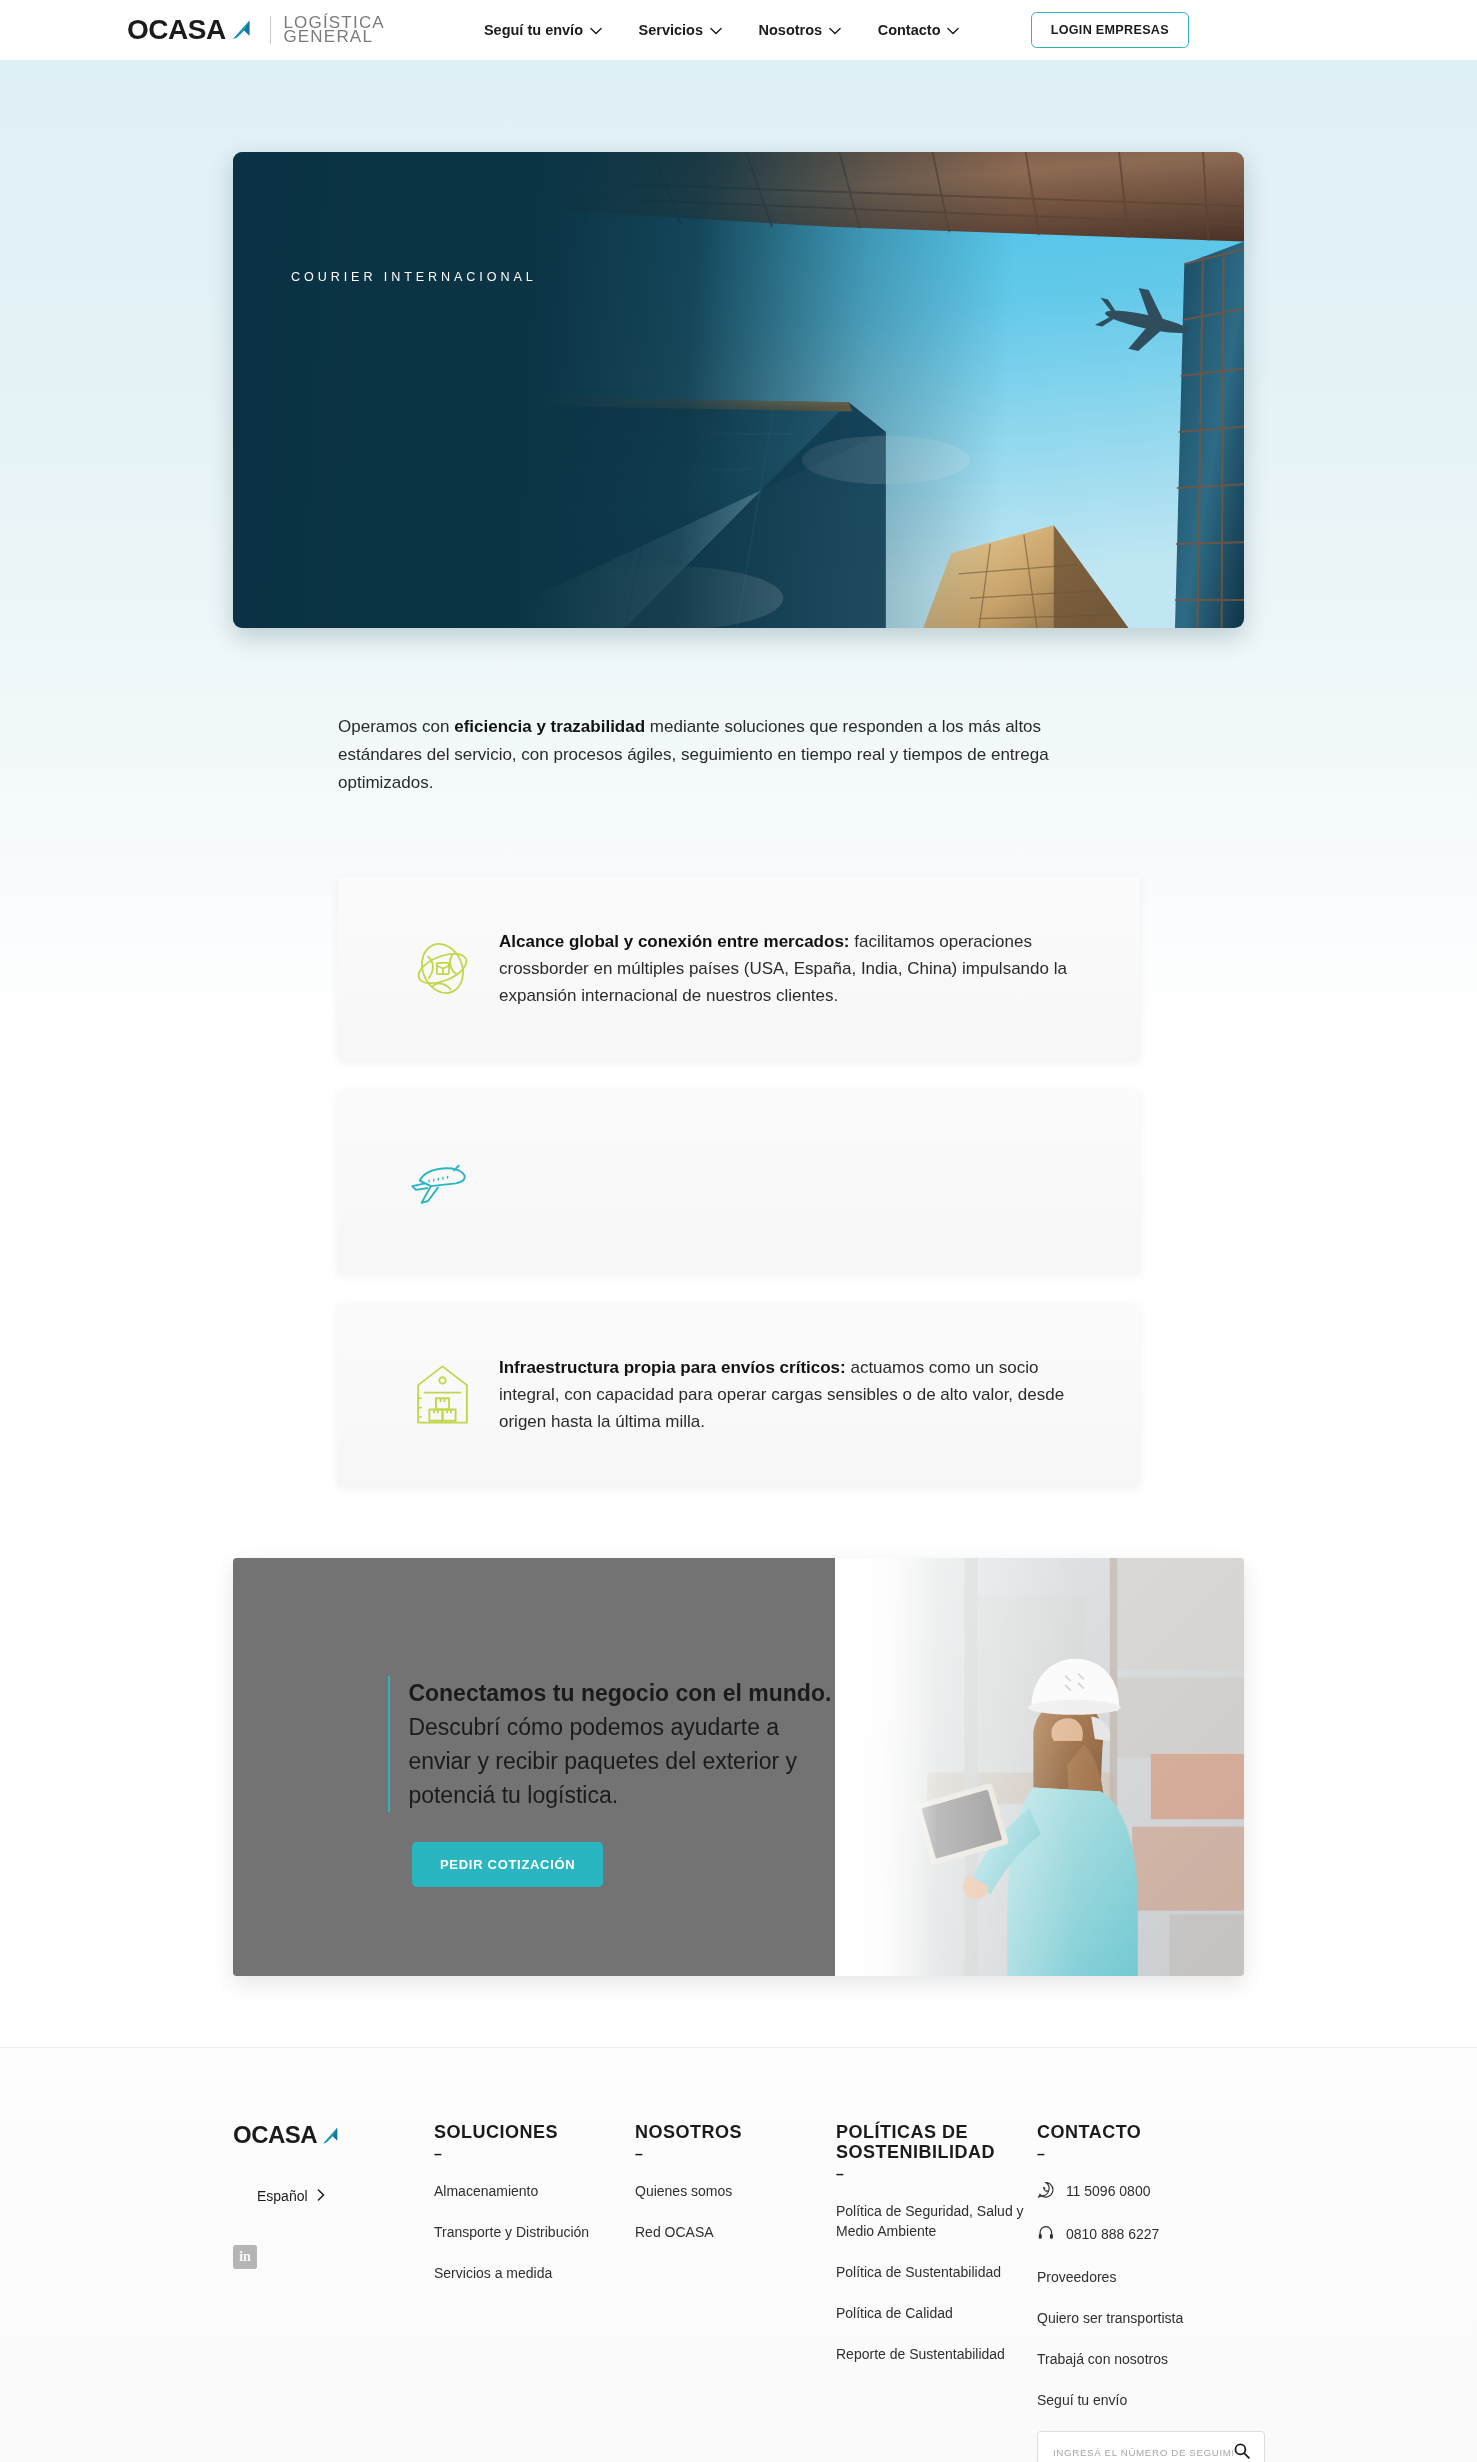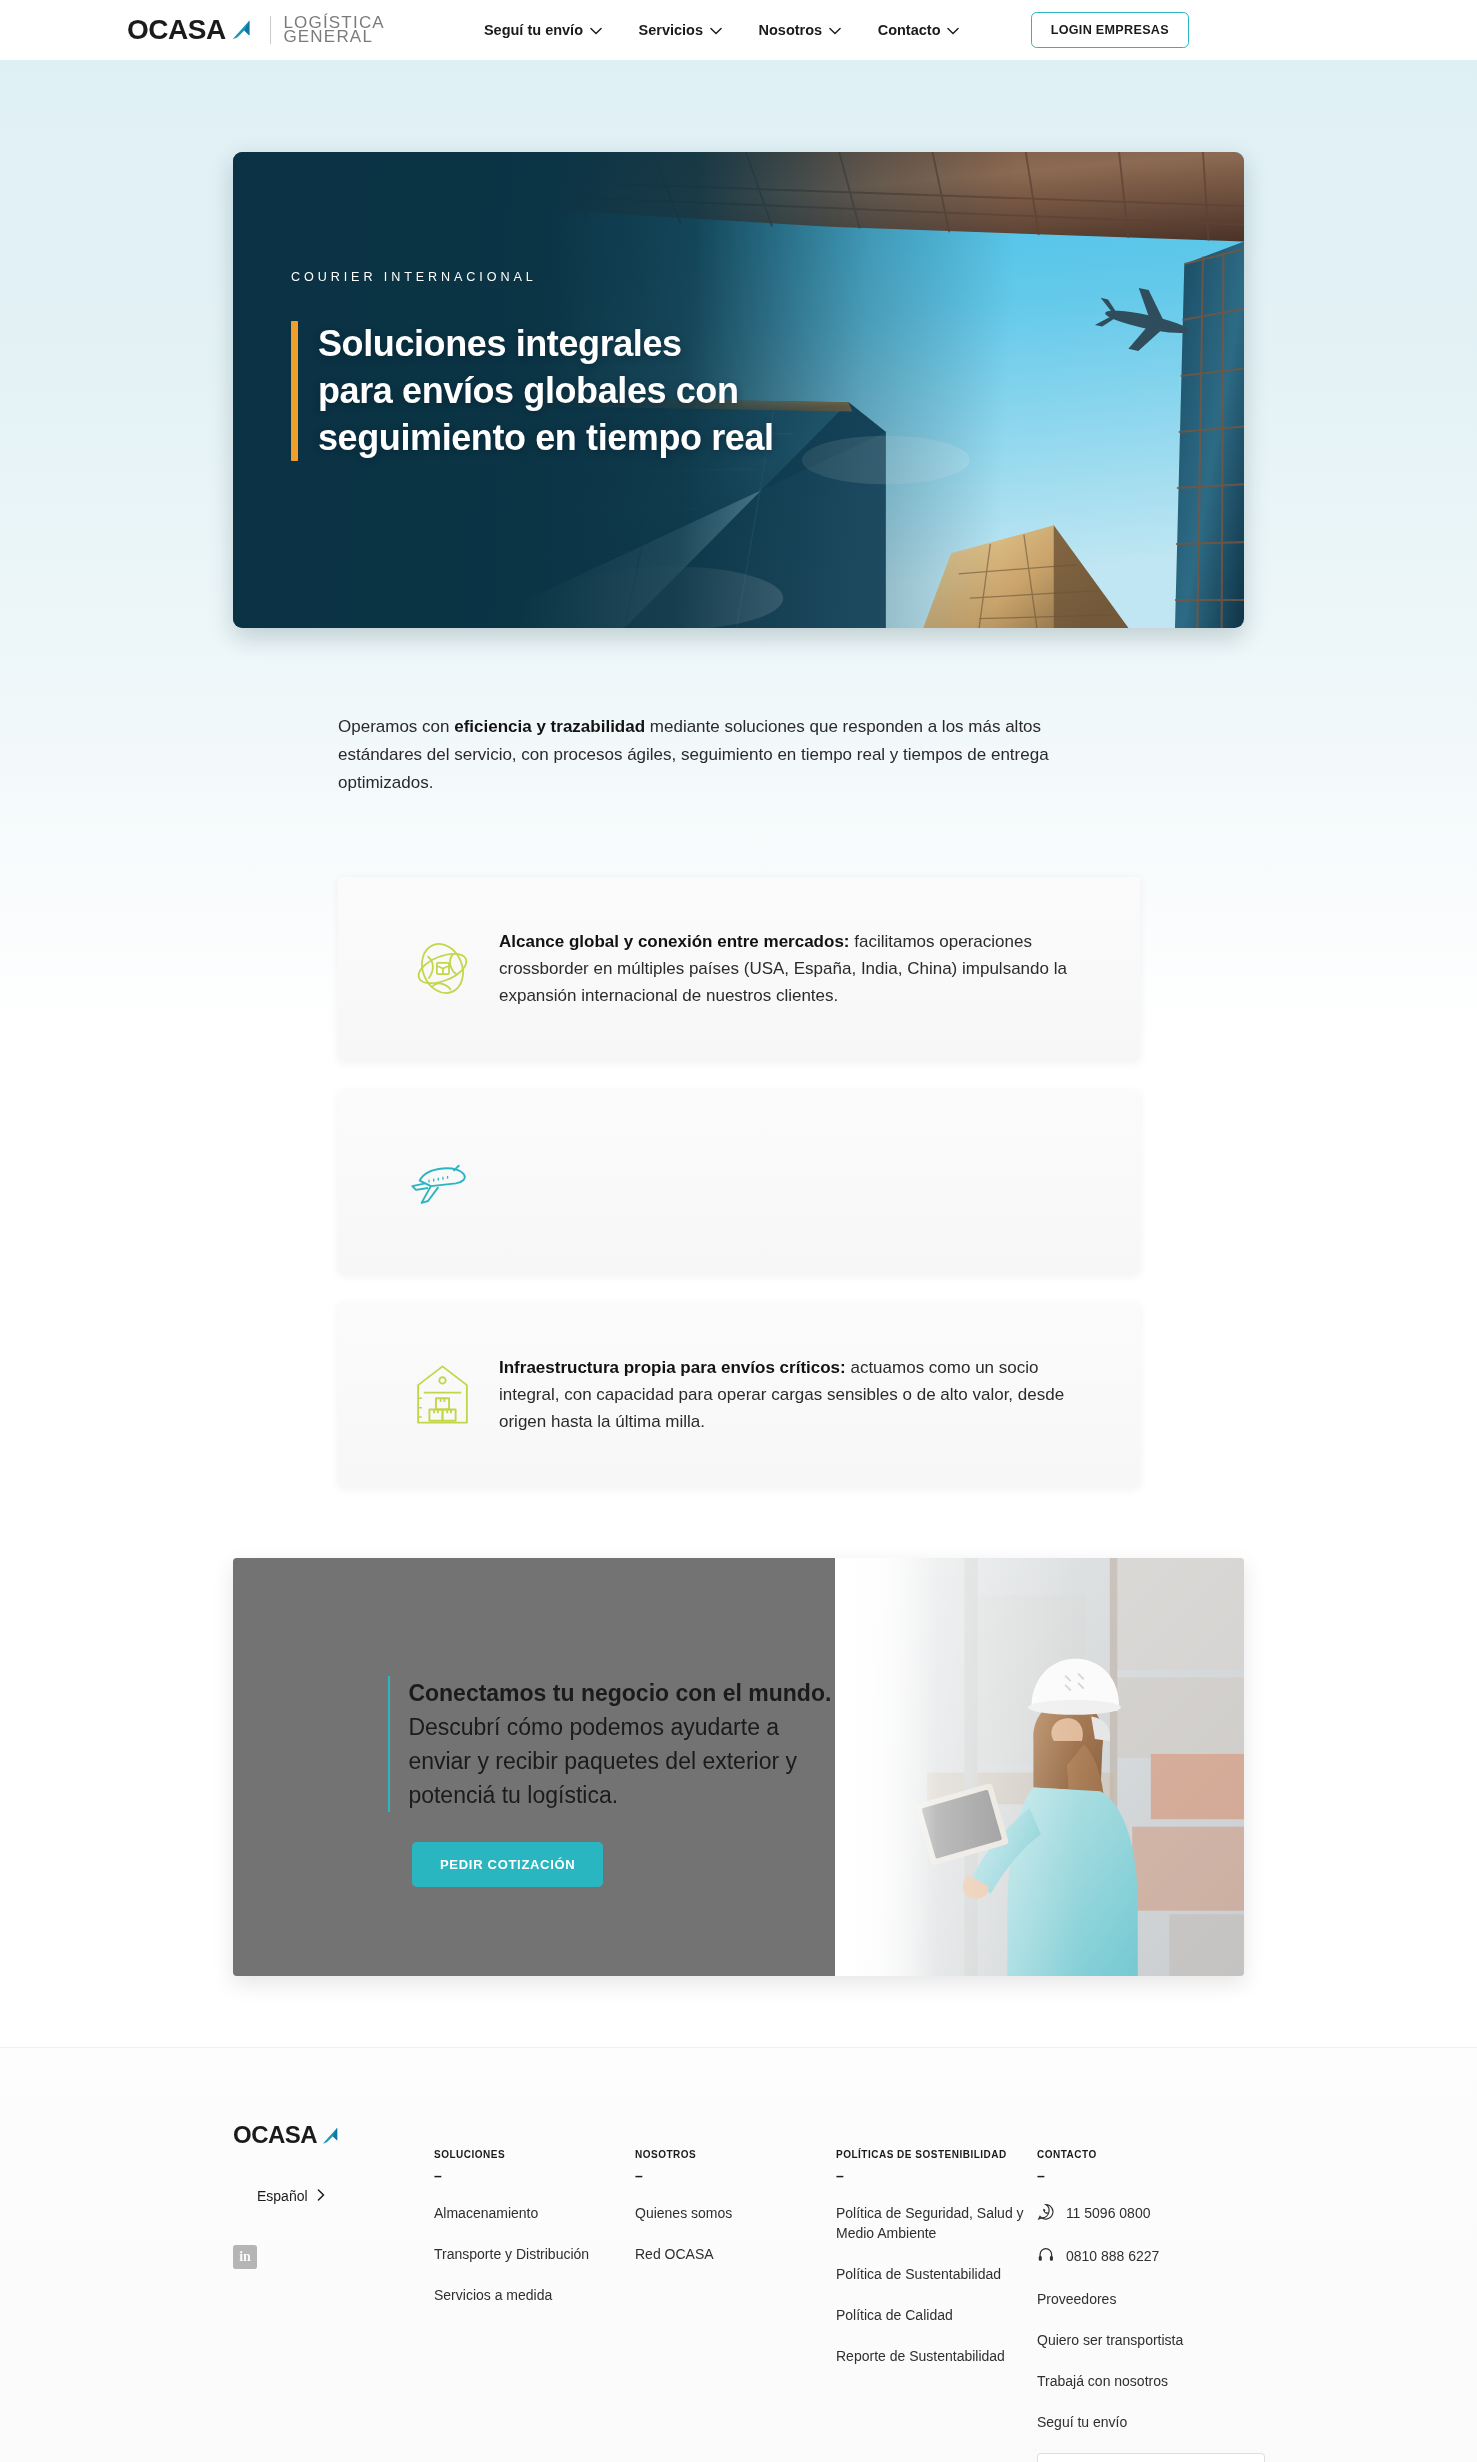--- a/index.html
+++ b/index.html
@@ -165,22 +165,22 @@
   .c-sol { width: 201px; }
   .c-nos { width: 201px; }
   .c-pol { width: 201px; }
   .c-con { width: 243px; }
   .f-logo { display: flex; align-items: center; margin-bottom: 41px; }
   .f-logo-word { font-size: 24px; font-weight: 700; letter-spacing: -0.5px; color: #1b1b1b; line-height:1; }
   .lang { display:flex; align-items:center; gap:9.3px; font-size:14px; font-weight:400; color:#1b1b1b; cursor:pointer; margin-bottom:41px;padding-left:24px;}
   .li-icon { width: 24px; height: 24px; background:#b5b5b5; border-radius:2.8px; display:flex; align-items:center; justify-content:center; cursor:pointer;}
   .li-icon span { color:#fafafa; font-size:14px; font-weight:700; font-family:"Liberation Serif", serif; line-height:1; }
   .fhead {
-    font-size: 10px; font-weight: 700; letter-spacing: 0.5px;
-    color: #1b1b1b; text-transform: uppercase; line-height: 19.6px; margin-top: 22px;
+    font-size: 18px; font-weight: 700; letter-spacing: 0.5px;
+    color: #1b1b1b; text-transform: uppercase; line-height: 19.6px;
   }
   .fdash { color:#1b1b1b; font-size:14px; font-weight:700; margin: 3.7px 0 18.7px; }
   .flink { font-size: 14px; line-height: 20.5px; color: #2f2f2f; margin-bottom: 20.5px; cursor:pointer; }
   .fcontact { display:flex; align-items:center; gap:11.2px; font-size:14px; color:#2f2f2f; margin-bottom:22.4px; cursor:pointer; }
   .search-box {
     margin-top: 13px; width: 228px; height: 43px;
     border: 0.9px solid #dddddd; border-radius: 3.7px; background:#ffffff;
     display:flex; align-items:center; padding: 0 13px 0 15px; cursor: text;
   }
   .search-box input {
@@ -340,28 +340,20 @@
           <path d="M2 -2 L-12 -25 L-4 -25 L14 -2 Z"></path>
           <path d="M2 2 L-10 24 L-2 24 L14 2 Z"></path>
           <path d="M-28 -1 L-40 -11 L-34 -11 L-24 -1 Z"></path>
           <path d="M-28 1 L-40 11 L-34 11 L-24 1 Z"></path>
         </g>
       </svg>
     </div>
     <div class="hero-overlay"></div>
     <div class="hero-content">
       <div class="eyebrow">COURIER INTERNACIONAL</div>
-      <div class="hero-title-row">
-        <div class="hero-bar"></div>
-        <div class="hero-title">
-          <div>Soluciones integrales</div>
-          <div>para envíos globales con</div>
-          <div>seguimiento en tiempo real</div>
-        </div>
-      </div>
     </div>
   </div>
 
   <p class="intro">
     <span>Operamos con </span><b>eficiencia y trazabilidad</b><span> mediante soluciones que responden a los más altos estándares del servicio, con procesos ágiles, seguimiento en tiempo real y tiempos de entrega optimizados.</span>
   </p>
 
   <div class="cards">
 
     <div class="card">

